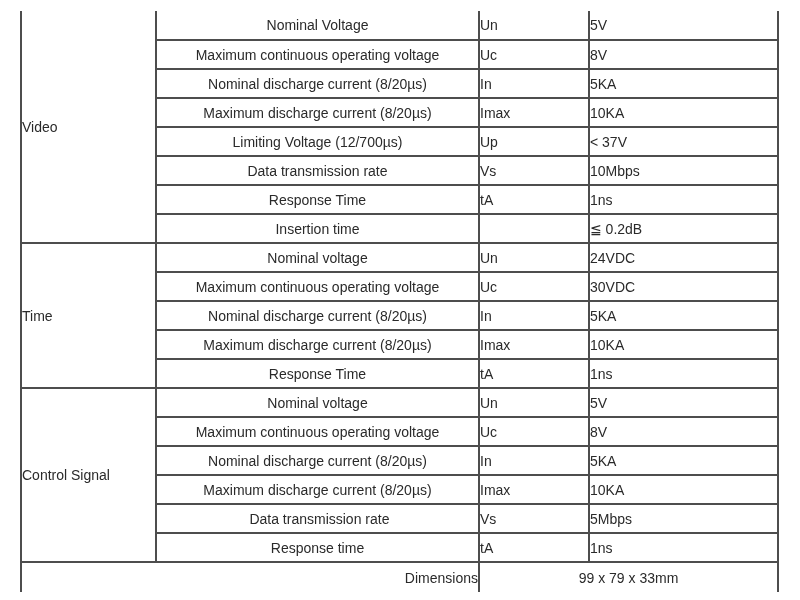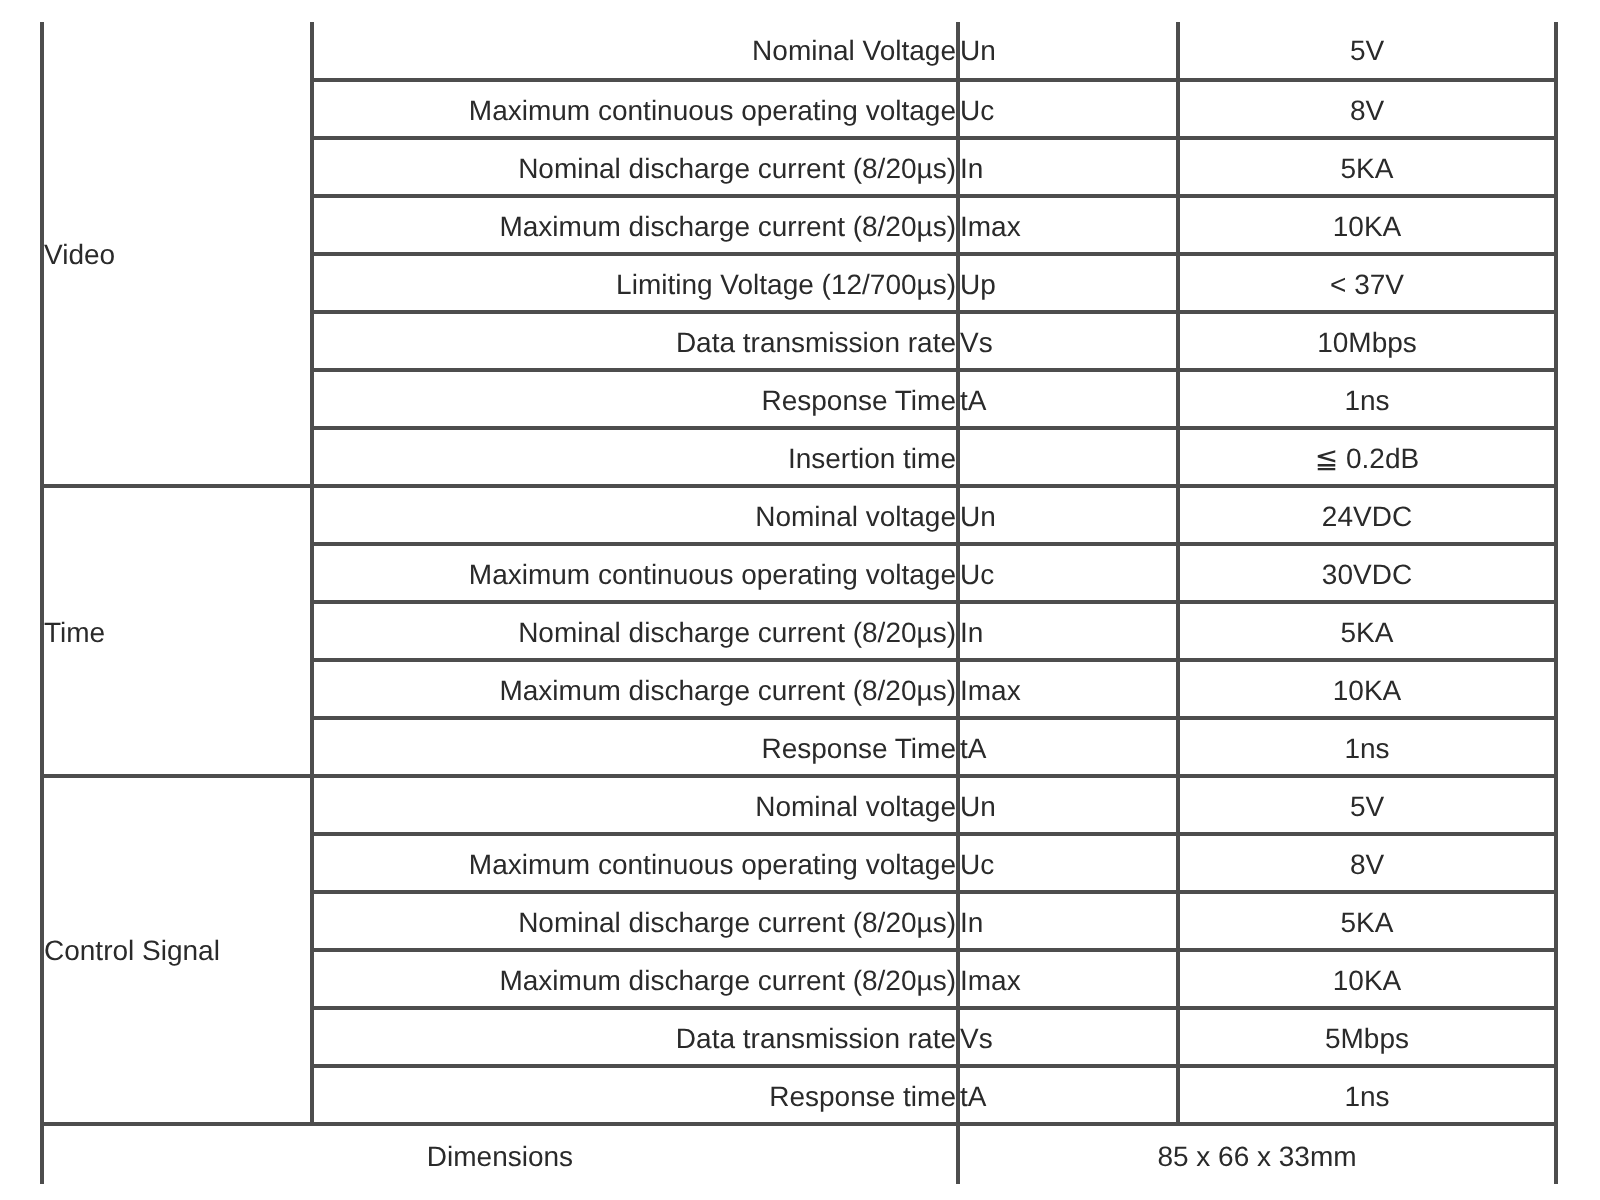--- a/index.html
+++ b/index.html
@@ -28,31 +28,31 @@
     color: #2a2a2a;
     vertical-align: middle;
     overflow: hidden;
   }
   td.cat {
     border-left: none;
     text-align: left;
   }
   tr.top td { border-top: none; }
   td.param {
-    text-align: right;
+    text-align: center;
     padding-left: 30px;
     white-space: pre;
   }
   td.sym { }
   td.val {
-    text-align: center;
+    text-align: left;
     border-right: none;
   }
   tr.footer td { border-bottom: none; }
-  td.f-left { border-left: none; text-align: center; }
+  td.f-left { border-left: none; text-align: right; }
   td.f-right { border-right: none; text-align: center; }
 </style>
 </head>
 <body>
 
 <div class="page">
   <table class="spec">
     <colgroup>
       <col style="width:135px">
       <col style="width:323px">
@@ -157,17 +157,17 @@
         <td class="val">5Mbps</td>
       </tr>
       <tr>
         <td class="param">Response time</td>
         <td class="sym">tA</td>
         <td class="val">1ns</td>
       </tr>
 
       <tr class="footer">
         <td class="f-left" colspan="2">Dimensions</td>
-        <td class="f-right" colspan="2">85 x 66 x 33mm</td>
+        <td class="f-right" colspan="2">99 x 79 x 33mm</td>
       </tr>
     </tbody>
   </table>
 </div>
 
 </body></html>

